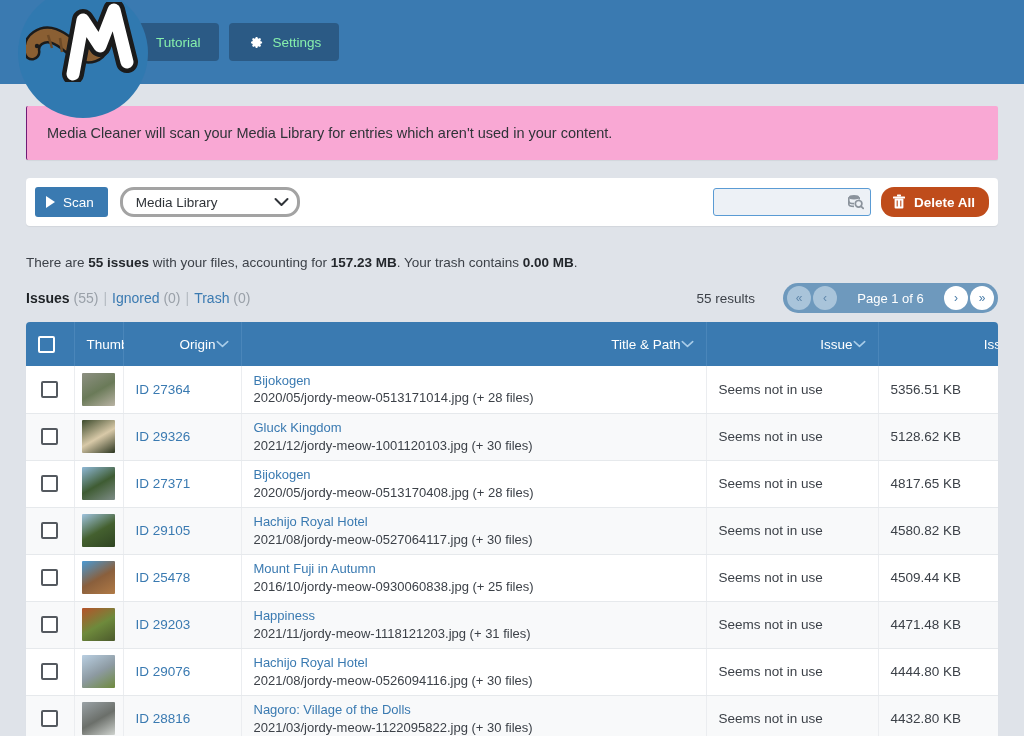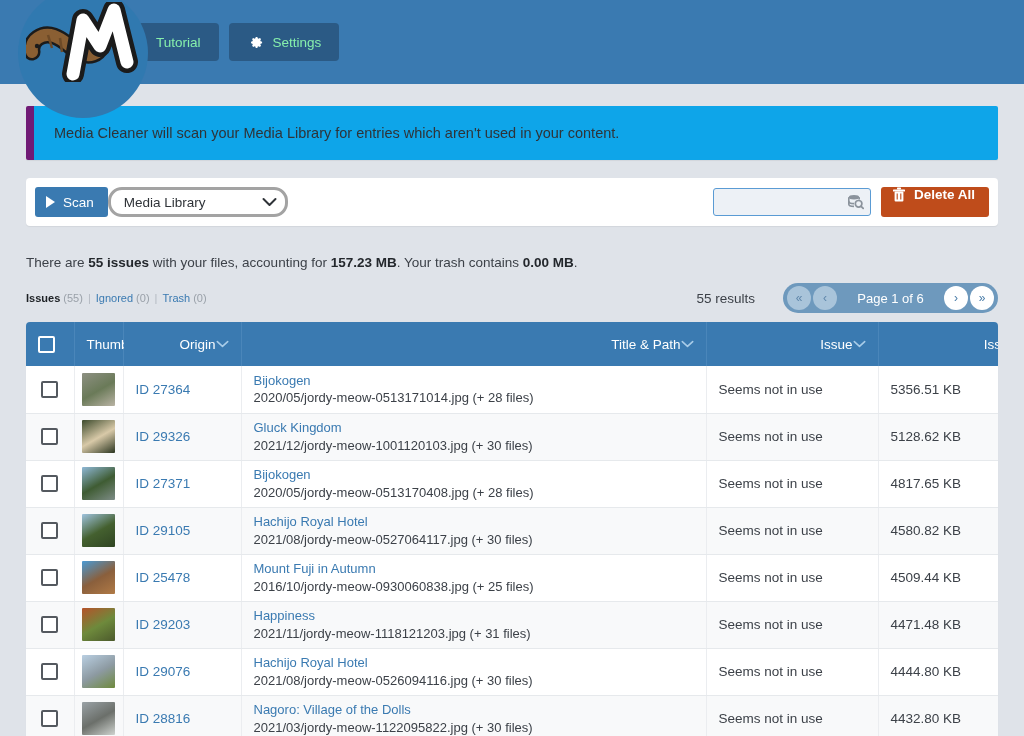--- a/index.html
+++ b/index.html
@@ -64,42 +64,42 @@
     align-items: center;
     gap: 9px;
     cursor: pointer;
   }
   .gear { width: 17px; height: 17px; display:block; }
 
   
   .body-wrap { padding: 22px 26px 0 26px; }
 
   .notice {
-    background: #0ea5e9;
-    border-left: 8px solid #701a75;
+    background: #f9a8d4;
+    border-left: 1px solid #701a75;
     border-radius: 2px;
     box-shadow: 0 1px 1px rgba(0,0,0,.06);
     padding: 19px 20px;
     font-size: 14.5px;
     color: #2f3338;
   }
 
   
   .toolbar {
     margin-top: 18px;
     background: #ffffff;
     border-radius: 4px;
     box-shadow: 0 1px 1px rgba(0,0,0,.06);
     height: 48px;
     display: flex;
     align-items: center;
     justify-content: space-between;
     padding: 0 9px;
   }
-  .toolbar-left { display: flex; align-items: center; gap: 0; }
+  .toolbar-left { display: flex; align-items: center; gap: 12px; }
   .scan-btn {
     background: #3a7ab1;
     color: #fff;
     border: none;
     border-radius: 3px;
     height: 30px;
     padding: 0 14px 0 11px;
     display: flex; align-items: center; gap: 8px;
     font-size: 13.5px;
     font-family: "Liberation Sans", sans-serif;
@@ -141,24 +141,24 @@
     font-size: 13px;
     font-family: "Liberation Sans", sans-serif;
     color: #2f3338;
     outline: none;
   }
   .search-icn { position: absolute; right: 7px; top: 6px; }
   .delete-btn {
     background: #bf4c1b;
     color: #fff;
     border: none;
-    border-radius: 3px;
+    border-radius: 13px;
     height: 30px;
     padding: 0 14px 0 11px;
-    display: flex; align-items: flex-start; gap: 8px;
+    display: flex; align-items: center; gap: 8px;
     font-size: 13.5px;
     font-weight: bold;
     font-family: "Liberation Sans", sans-serif;
     cursor: pointer;
   }
 
   
   .stats {
     margin-top: 29px;
     font-size: 13.5px;
@@ -167,21 +167,21 @@
   .stats b { font-weight: bold; color: #23272c; }
 
   
   .filter-row {
     margin-top: 13px;
     display: flex;
     align-items: center;
     justify-content: space-between;
     height: 30px;
   }
-  .filters { font-size: 11px; color: #8d949c; }
+  .filters { font-size: 14px; color: #8d949c; }
   .filters .f-active { color: #1d2125; font-weight: bold; }
   .filters .f-link { color: #3a7ab1; cursor: pointer; }
   .filters .f-count { color: #9aa1a9; }
   .filters .sep { color: #b4bac1; margin: 0 5px; }
 
   .pager-zone { display: flex; align-items: center; gap: 28px; }
   .results-txt { font-size: 13.5px; color: #3c4148; }
   .pager {
     background: #6e99bd;
     border-radius: 16px;

